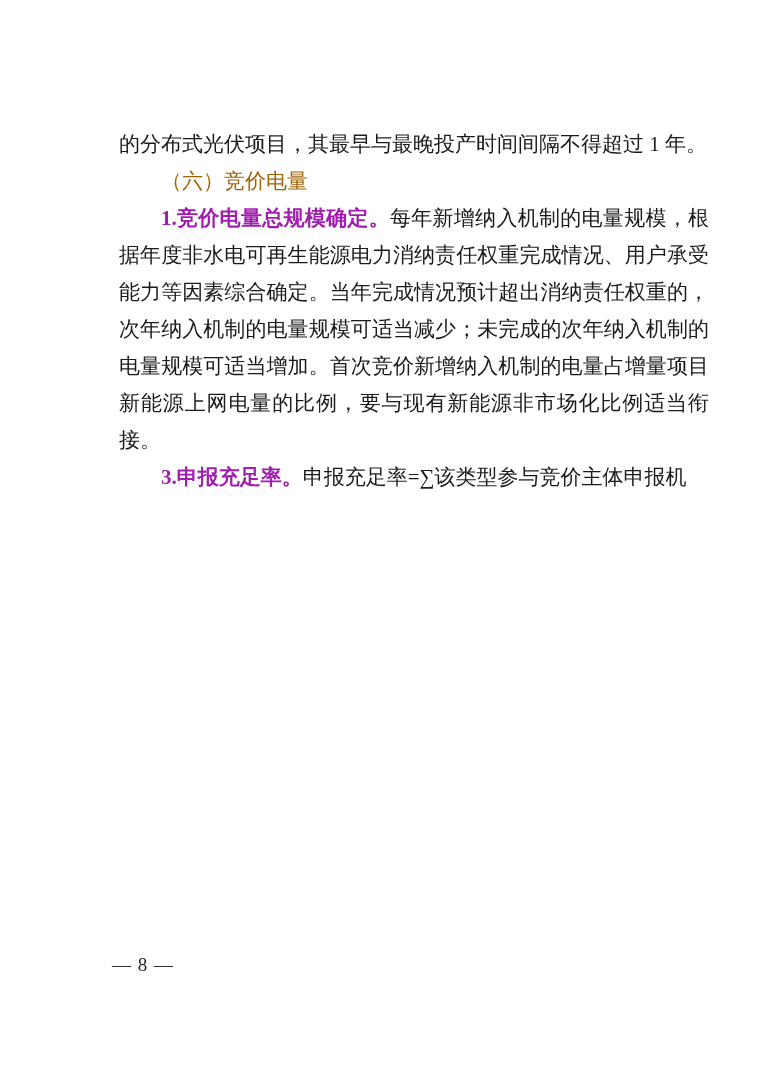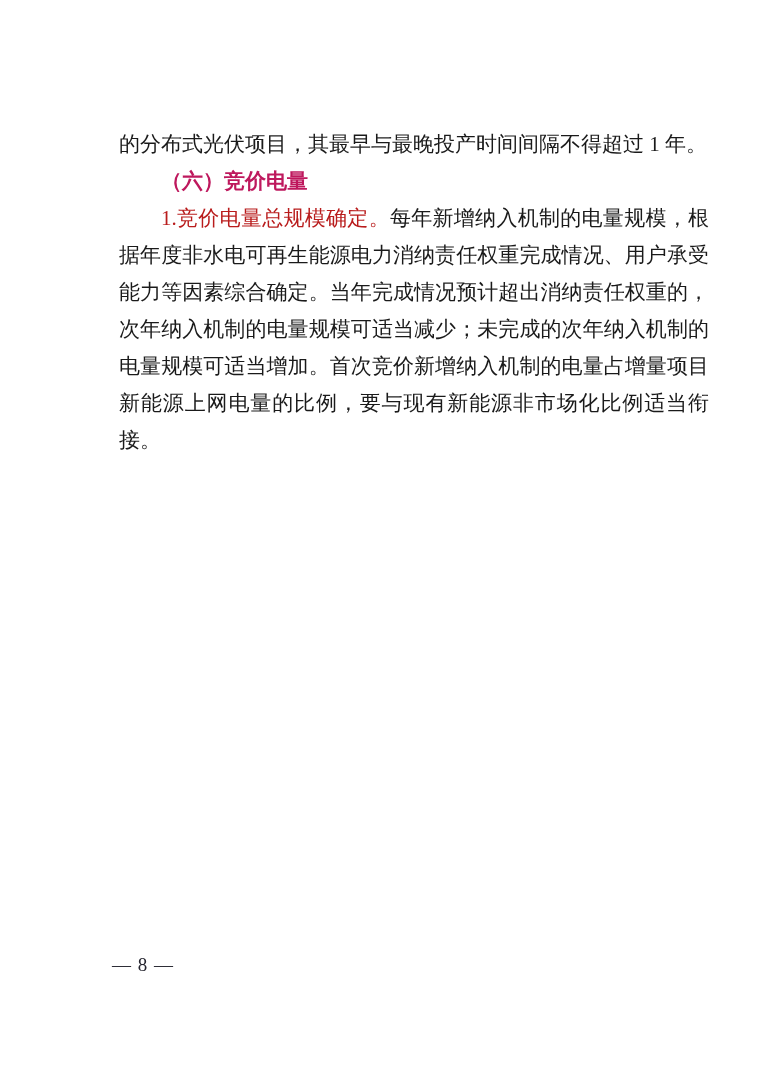--- a/index.html
+++ b/index.html
@@ -29,27 +29,27 @@
     word-break: break-all;
     margin-left: 29px;
   }
   .para {
     text-indent: 2em;
   }
   .para.continuation {
     text-indent: 0;
   }
   .para .lead {
-    font-weight: 400;
-    color: #b91c1c;
+    font-weight: 700;
+    color: #a21caf;
   }
   .heading {
     text-indent: 2em;
-    font-weight: 700;
-    color: #be185d;
+    font-weight: 400;
+    color: #a16207;
   }
   .footer {
     position: absolute;
     left: 112px;
     top: 952px;
     font-size: 19px;
     line-height: 26px;
     color: #24242e;
     letter-spacing: 1px;
     font-family: "Liberation Serif", "DejaVu Serif", serif;
@@ -63,18 +63,19 @@
   <div class="content">
 
     <p class="para continuation"><span>的分布式光伏项目，其最早与最晚投产时间间隔不得超过 1 年。</span></p>
 
 
     <p class="heading">（六）竞价电量</p>
 
     <p class="para"><span class="lead">1.竞价电量总规模确定。</span><span>每年新增纳入机制的电量规模，根据年度非水电可再生能源电力消纳责任权重完成情况、用户承受能力等因素综合确定。当年完成情况预计超出消纳责任权重的，次年纳入机制的电量规模可适当减少；未完成的次年纳入机制的电量规模可适当增加。首次竞价新增纳入机制的电量占增量项目新能源上网电量的比例，要与现有新能源非市场化比例适当衔接。</span></p>
 
 
+    <p class="para"><span class="lead">3.申报充足率。</span><span>申报充足率=∑该类型参与竞价主体申报机</span></p>
 
   </div>
 
   <div class="footer">— 8 —</div>
 
 </div>
 
 </body></html>

